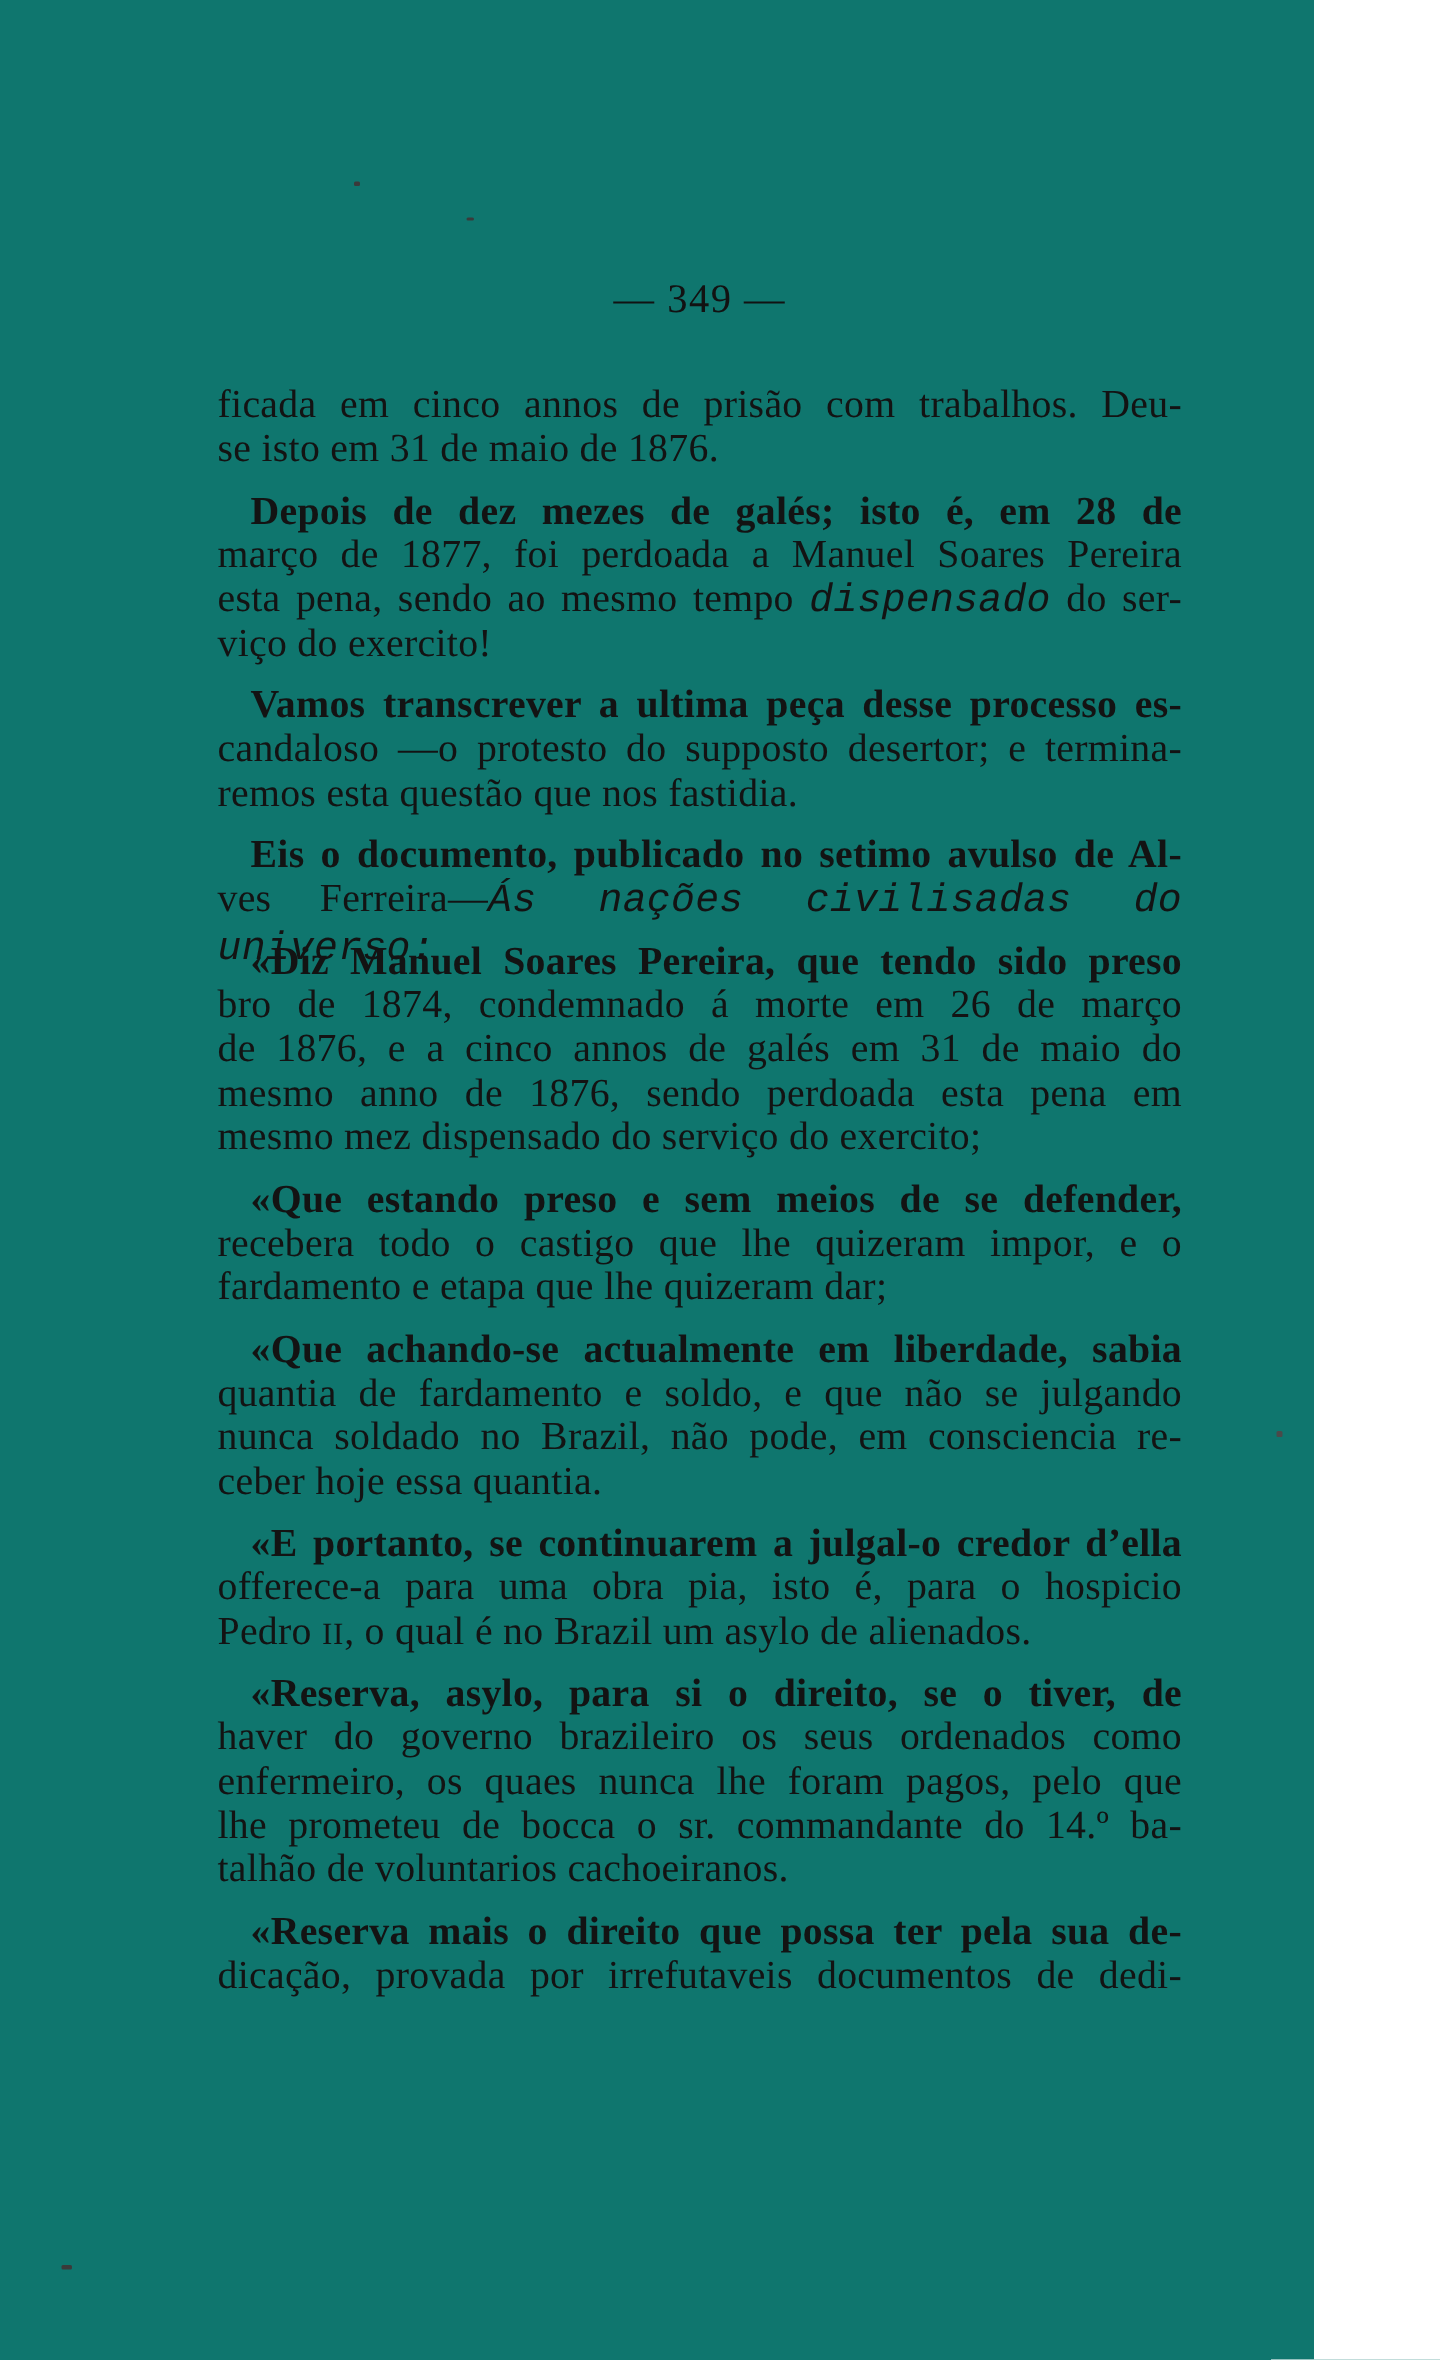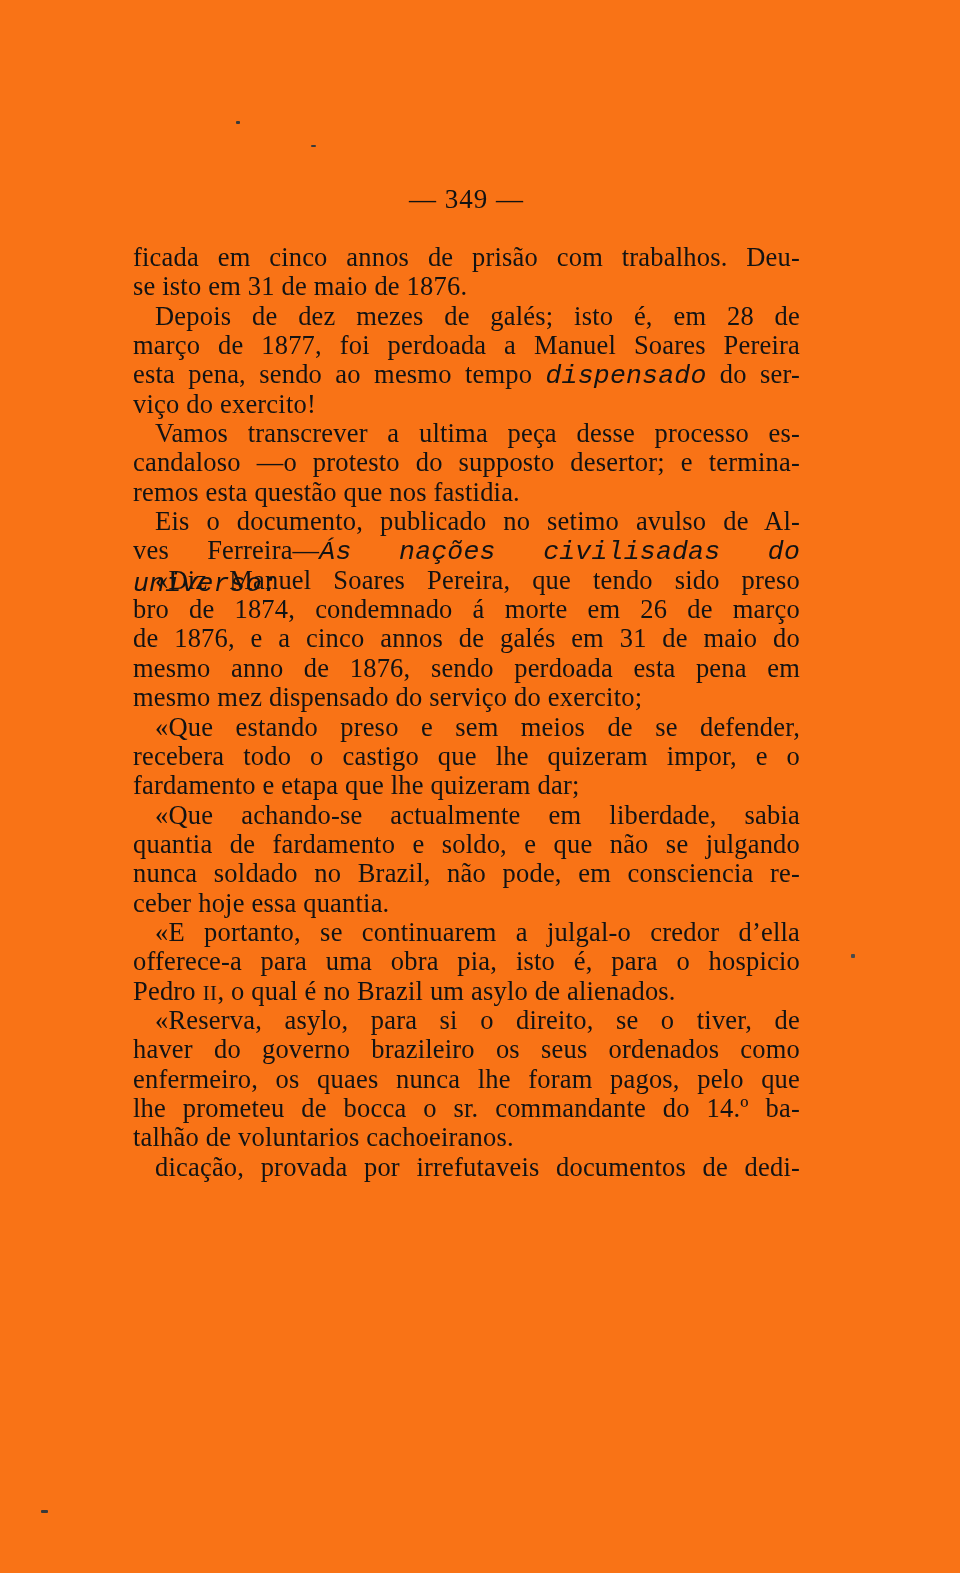--- a/index.html
+++ b/index.html
@@ -2,23 +2,23 @@
 <html><head>
 <meta charset="utf-8">
 <style>
   html, body {
     margin: 0;
     padding: 0;
     background: #ffffff;
   }
   .scan-page {
     position: relative;
-    width: 960px;
+    width: 876px;
     height: 1573px;
-    background: #f97316;
+    background: #0f766e;
     overflow: hidden;
     font-family: "Liberation Serif", "DejaVu Serif", serif;
     color: #141414;
   }
   .pagenum {
     position: absolute;
     top: 184px;
     left: 133px;
     width: 667px;
     text-align: center;
@@ -29,22 +29,22 @@
   }
   .text-block {
     position: absolute;
     left: 133px;
     top: 243px;
     width: 667px;
     font-size: 26.5px;
     letter-spacing: 0.2px;
     color: #131313;
   }
-  .para { margin: 0; padding: 0; }
-  .para.indent .line:first-child { text-indent: 22px; }
+  .para { margin: 12px; padding: 0; }
+  .para.indent .line:first-child { text-indent: 22px; font-weight: bold; }
   .line {
     line-height: 29.35px;
     height: 29.35px;
     text-align: justify;
     text-align-last: justify;
     white-space: normal;
   }
   .line.last {
     text-align-last: left;
   }
@@ -115,16 +115,17 @@
         <div class="line last"><span>Pedro </span><span class="sc">II</span><span>, o qual é no Brazil um asylo de alienados.</span></div>
       </div>
       <div class="para indent">
         <div class="line"><span>«Reserva, asylo, para si o direito, se o tiver, de</span></div>
         <div class="line"><span>haver do governo brazileiro os seus ordenados como</span></div>
         <div class="line"><span>enfermeiro, os quaes nunca lhe foram pagos, pelo que</span></div>
         <div class="line"><span>lhe prometeu de bocca o sr. commandante do 14.º ba-</span></div>
         <div class="line last"><span>talhão de voluntarios cachoeiranos.</span></div>
       </div>
       <div class="para indent">
+        <div class="line"><span>«Reserva mais o direito que possa ter pela sua de-</span></div>
         <div class="line"><span>dicação, provada por irrefutaveis documentos de dedi-</span></div>
       </div>
     </div>
 </div>
 
 </body></html>

